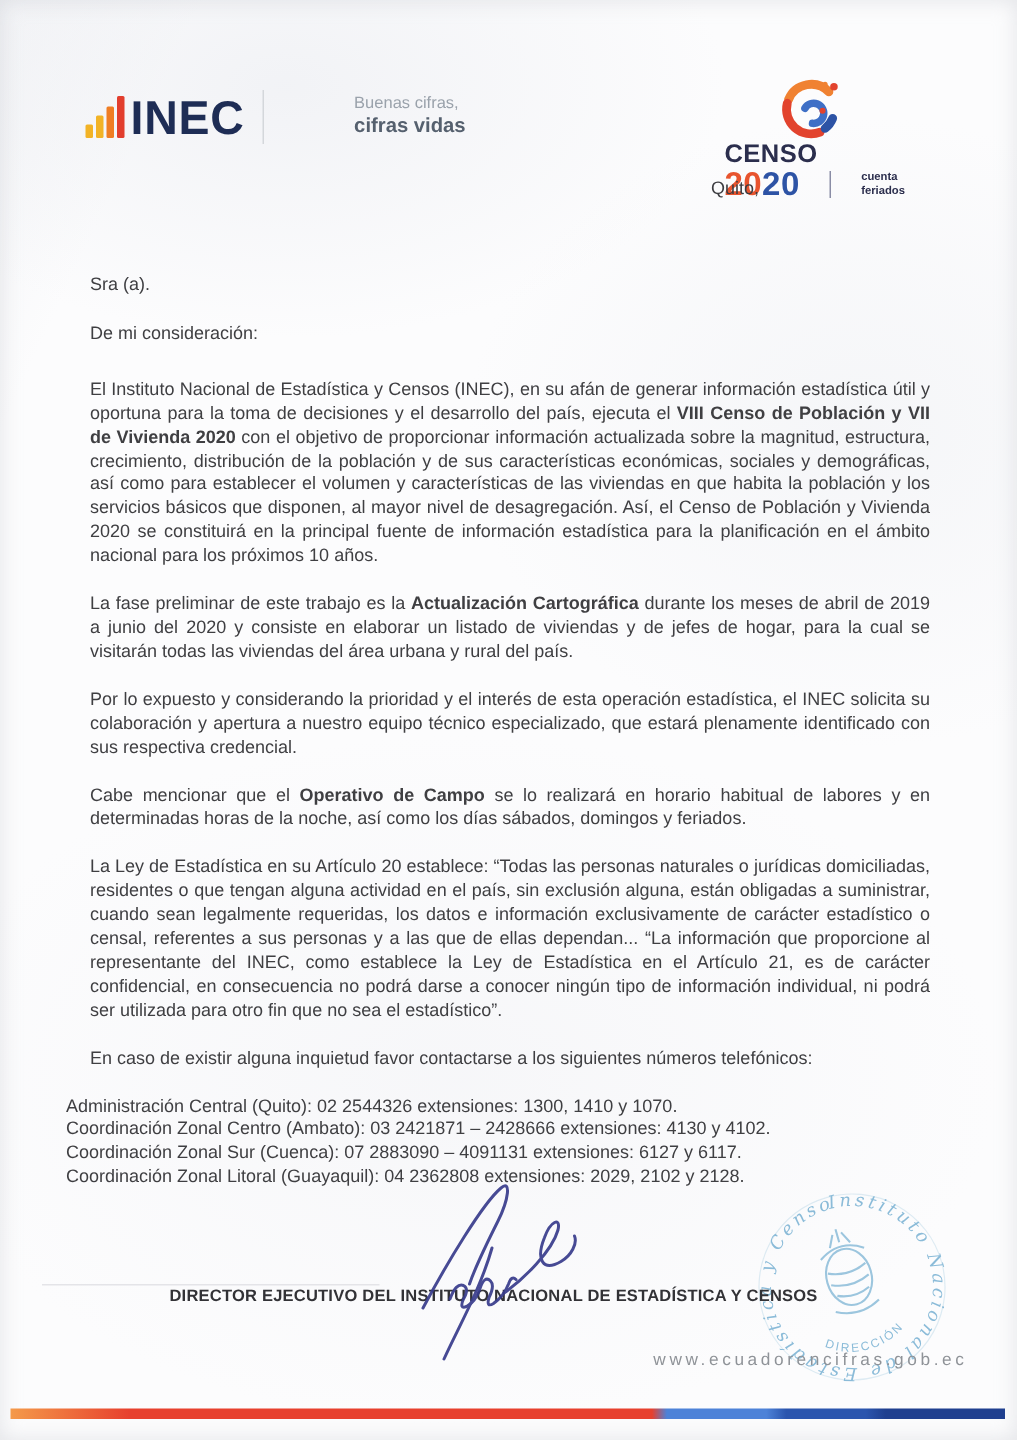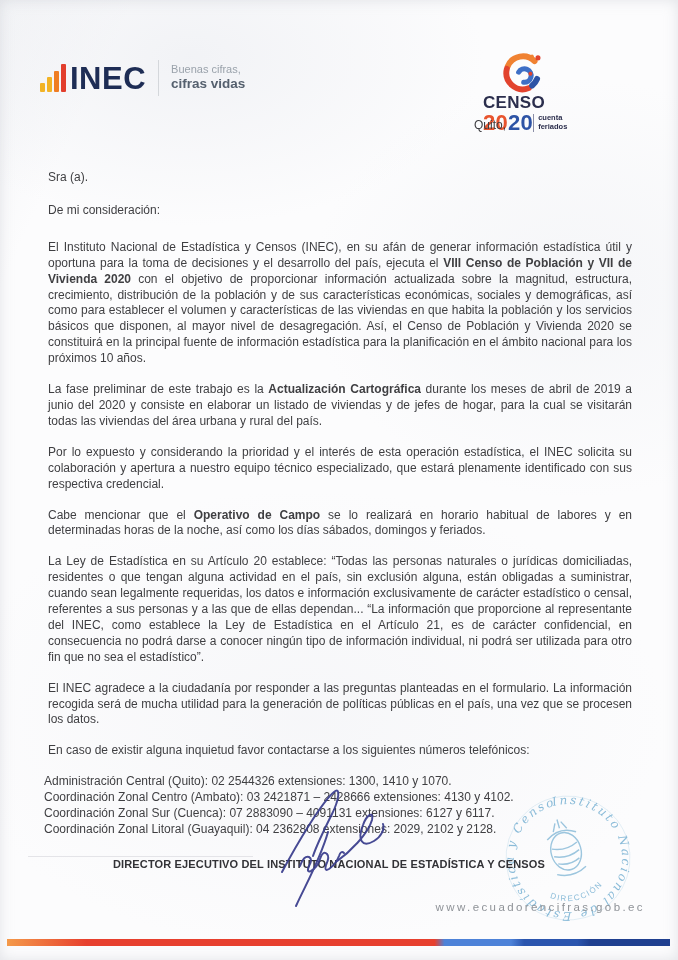--- a/index.html
+++ b/index.html
@@ -9,38 +9,38 @@
     background-image:
       radial-gradient(ellipse 420px 240px at 28% 6%, rgba(233,235,240,.55), transparent 70%),
       radial-gradient(ellipse 380px 300px at 85% 30%, rgba(236,238,242,.45), transparent 70%),
       radial-gradient(ellipse 500px 320px at 45% 75%, rgba(238,239,243,.40), transparent 72%),
       linear-gradient(115deg, rgba(228,230,235,.35) 0%, transparent 12%);
     box-shadow:inset 0 0 14px rgba(180,184,192,.35);
     font-family:"Liberation Sans","DejaVu Sans",sans-serif;
     color:#3f3f42;
   }
   
-  .inec-logo{position:absolute;left:40px;top:60px;display:flex;align-items:center;}
+  .inec-logo{position:absolute;left:57px;top:60px;display:flex;align-items:center;}
   .inec-bars{display:flex;align-items:flex-end;gap:2px;margin-right:4px;}
   .inec-bars i{display:block;width:5px;border-radius:1px;}
   .inec-word{font-size:31px;font-weight:800;letter-spacing:.5px;line-height:1;transform:scaleY(1.02);}
   .logo-divider{width:1px;height:36px;background:#d4d7db;margin:0 12px;}
-  .inec-tag{display:flex;flex-direction:column;justify-content:center;line-height:1.25;}
+  .inec-tag{display:flex;flex-direction:column;justify-content:center;line-height:1.25;margin-left:48px;}
   .inec-tag .t1{font-size:11px;color:#9aa2ab;}
   .inec-tag .t2{font-size:13.5px;font-weight:700;color:#55606e;}
   .censo-logo{position:absolute;left:477px;top:52px;display:flex;align-items:center;flex-direction:column;}
   .censo-text{margin-left:6px;line-height:1;}
   .censo-name{font-size:17px;font-weight:800;letter-spacing:.3px;}
   .censo-row2{display:flex;align-items:center;margin-top:1px;}
   .censo-year{font-size:22px;font-weight:800;letter-spacing:.3px;}
-  .censo-sub{font-size:7.5px;font-weight:700;line-height:1.15;margin-left:0;padding-left:4px;border-left:1px solid #8a8da6;}
+  .censo-sub{font-size:7.5px;font-weight:700;line-height:1.15;margin-left:20px;padding-left:20px;border-left:1px solid #8a8da6;}
   
   .date-city{position:absolute;left:474px;top:118px;font-size:12px;color:#3c3c40;}
   .body-text{position:absolute;left:44px;top:166px;width:592px;font-size:12px;line-height:15.9px;}
-  .body-text p{margin:4px;}
+  .body-text p{margin:16px;}
   .recipient{margin-bottom:17px !important;}
   .salutation{margin-bottom:21px !important;}
   .para{text-align:justify;margin-top:15px !important;}
   .para:first-of-type{margin-top:0 !important;}
   .contacts{margin-top:15px;}
   .contacts div{line-height:15.9px;}
   
   .signature-svg{position:absolute;left:248px;top:780px;z-index:3;}
   .director-title{position:absolute;left:0;top:858px;width:658px;text-align:center;
     font-size:11px;font-weight:800;letter-spacing:.15px;color:#323236;z-index:2;}
@@ -98,21 +98,20 @@
 
   <div class="body-text">
     <p class="recipient">Sra (a).</p>
     <p class="salutation">De mi consideración:</p>
     <div id="paragraphs">
         <p class="para"><span>El Instituto Nacional de Estadística y Censos (INEC), en su afán de generar información estadística útil y oportuna para la toma de decisiones y el desarrollo del país, ejecuta el </span><b>VIII Censo de Población y VII de Vivienda 2020</b><span> con el objetivo de proporcionar información actualizada sobre la magnitud, estructura, crecimiento, distribución de la población y de sus características económicas, sociales y demográficas, así como para establecer el volumen y características de las viviendas en que habita la población y los servicios básicos que disponen, al mayor nivel de desagregación. Así, el Censo de Población y Vivienda 2020 se constituirá en la principal fuente de información estadística para la planificación en el ámbito nacional para los próximos 10 años.</span></p>
         <p class="para"><span>La fase preliminar de este trabajo es la </span><b>Actualización Cartográfica</b><span> durante los meses de abril de 2019 a junio del 2020 y consiste en elaborar un listado de viviendas y de jefes de hogar, para la cual se visitarán todas las viviendas del área urbana y rural del país.</span></p>
         <p class="para"><span>Por lo expuesto y considerando la prioridad y el interés de esta operación estadística, el INEC solicita su colaboración y apertura a nuestro equipo técnico especializado, que estará plenamente identificado con sus respectiva credencial.</span></p>
         <p class="para"><span>Cabe mencionar que el </span><b>Operativo de Campo</b><span> se lo realizará en horario habitual de labores y en determinadas horas de la noche, así como los días sábados, domingos y feriados.</span></p>
         <p class="para"><span>La Ley de Estadística en su Artículo 20 establece: “Todas las personas naturales o jurídicas domiciliadas, residentes o que tengan alguna actividad en el país, sin exclusión alguna, están obligadas a suministrar, cuando sean legalmente requeridas, los datos e información exclusivamente de carácter estadístico o censal, referentes a sus personas y a las que de ellas dependan... “La información que proporcione al representante del INEC, como establece la Ley de Estadística en el Artículo 21, es de carácter confidencial, en consecuencia no podrá darse a conocer ningún tipo de información individual, ni podrá ser utilizada para otro fin que no sea el estadístico”.</span></p>
-        <p class="para"><span>El INEC agradece a la ciudadanía por responder a las preguntas planteadas en el formulario. La información recogida será de mucha utilidad para la generación de políticas públicas en el país, una vez que se procesen los datos.</span></p>
         <p class="para"><span>En caso de existir alguna inquietud favor contactarse a los siguientes números telefónicos:</span></p>
       </div>
     <div class="contacts" id="contacts">
         <div>Administración Central (Quito): 02 2544326 extensiones: 1300, 1410 y 1070.</div>
         <div>Coordinación Zonal Centro (Ambato): 03 2421871 – 2428666 extensiones: 4130 y 4102.</div>
         <div>Coordinación Zonal Sur (Cuenca): 07 2883090 – 4091131 extensiones: 6127 y 6117.</div>
         <div>Coordinación Zonal Litoral (Guayaquil): 04 2362808 extensiones: 2029, 2102 y 2128.</div>
       </div>
   </div>
 

